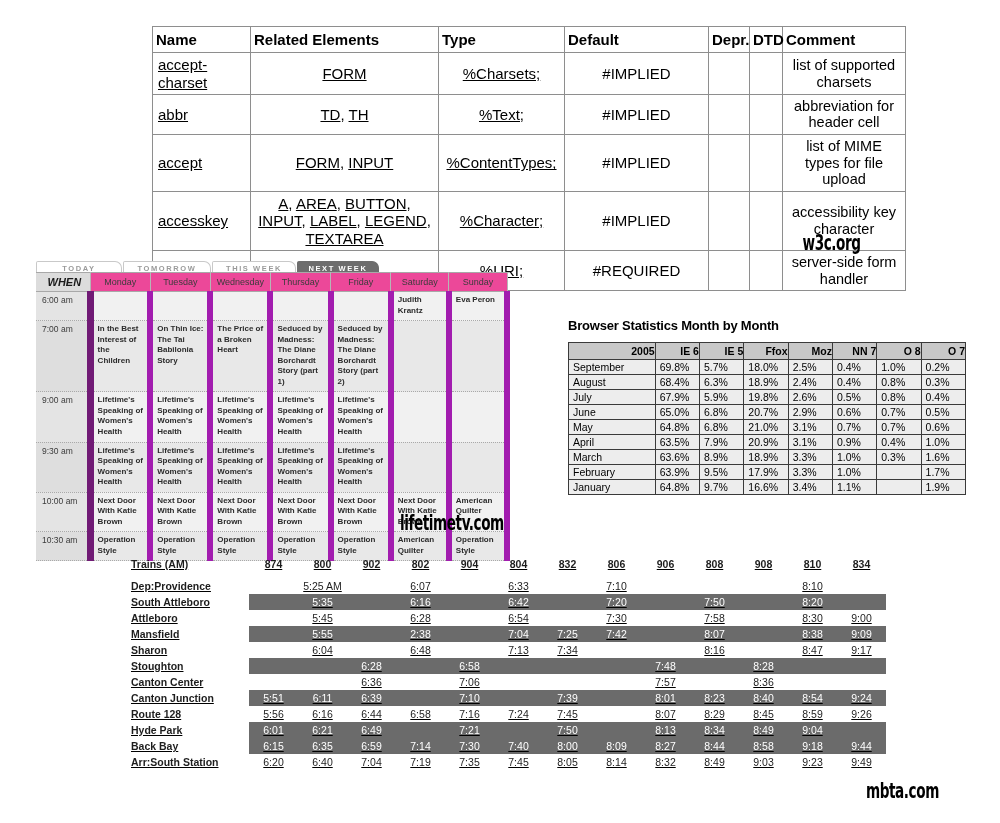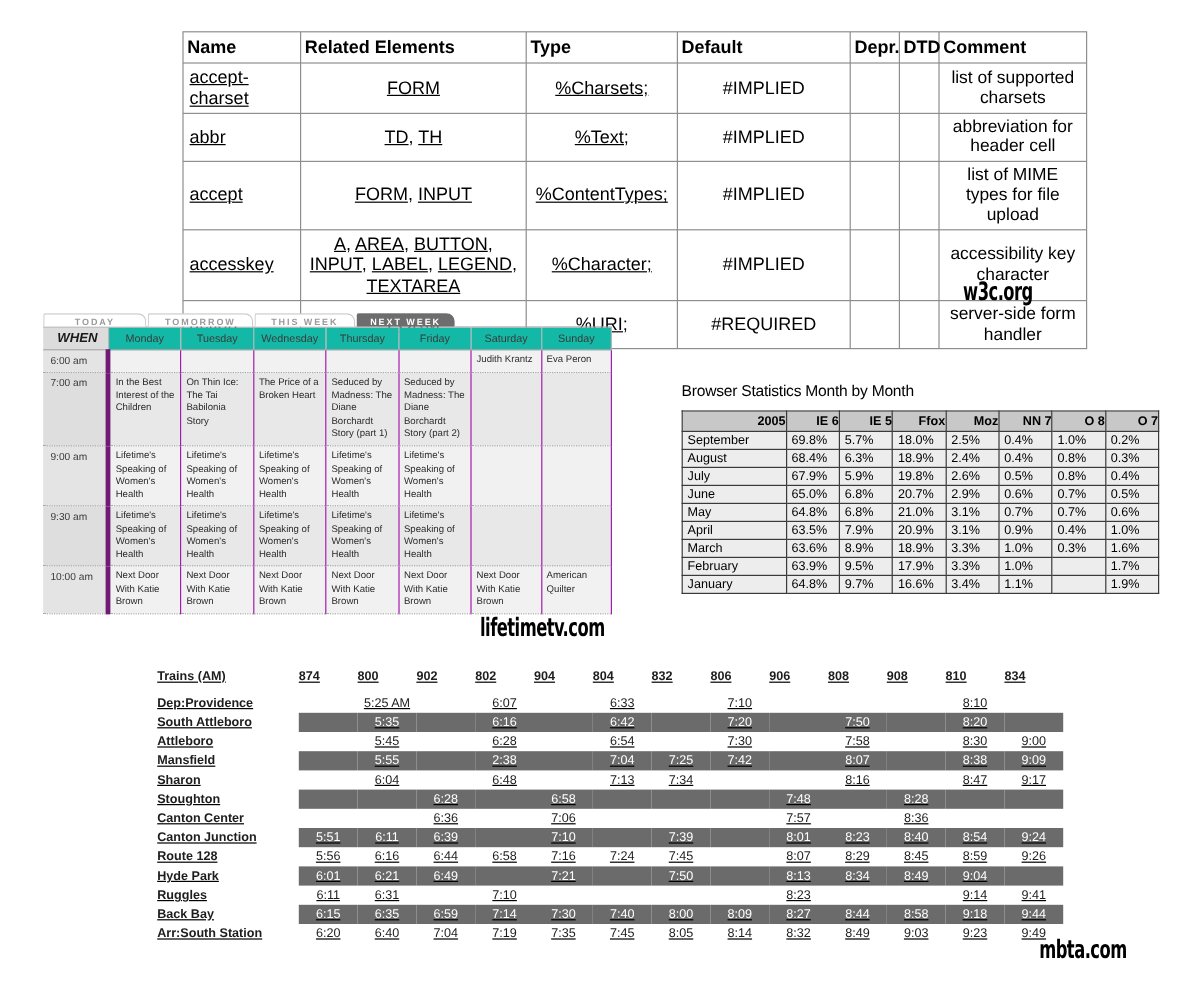--- a/index.html
+++ b/index.html
@@ -108,54 +108,54 @@
     color: #ffffff;
     border-color: #6d6d6d;
   }
   table.ltv {
     border-collapse: collapse;
     width: 474px;
     table-layout: fixed;
     border-top: 1px solid #a8a8a8;
   }
   table.ltv th {
-    background: #14b8a6;
+    background: #ec4899;
     font-size: 9px;
     font-weight: 400;
     color: #3b3b3b;
     text-align: center;
     padding: 3px 2px;
     border-right: 1px solid #b6b6b6;
     border-bottom: 1px solid #a8a8a8;
   }
   table.ltv th.when-head {
     font-style: italic;
     font-weight: 700;
     font-size: 11px;
     color: #1a1a1a;
     text-align: center;
     padding-left: 5px;
     background: #dcdcdc;
   }
   table.ltv td {
     font-size: 8px;
-    font-weight: 400;
+    font-weight: 700;
     color: #2b2b2b;
     vertical-align: top;
     padding: 3px 3px 4px 4px;
-    border-right: 1px solid #a21caf;
+    border-right: 6px solid #a21caf;
     border-bottom: 1px dotted #a9a9a9;
     line-height: 1.32;
   }
   table.ltv td.time {
     font-weight: 400;
     font-size: 8.5px;
     color: #3a3a3a;
     background: #e4e4e4;
-    border-right: 4px solid #701a75;
+    border-right: 7px solid #701a75;
     padding-left: 6px;
     white-space: nowrap;
   }
   table.ltv tr.band-a td { background: #f1f1f1; }
   table.ltv tr.band-a td.time { background: #e4e4e4; }
   table.ltv tr.band-b td { background: #e8e8e8; }
   table.ltv tr.band-b td.time { background: #dedede; }
   .ltv-col-when { width: 54px; }
   .ltv-col-day  { width: 60px; }
   .ltv-col-wk   { width: 58px; }
@@ -164,21 +164,21 @@
 
   
   #w3s-panel {
     position: absolute;
     left: 568px;
     top: 318px;
     width: 398px;
   }
   .w3s-title {
     font-size: 13px;
-    font-weight: 400;
+    font-weight: 700;
     color: #000;
     margin-bottom: 9px;
     letter-spacing: -0.2px;
   }
   table.w3s {
     border-collapse: collapse;
     table-layout: fixed;
     width: 398px;
     border: 1px solid #3a3a3a;
   }
@@ -212,21 +212,21 @@
   table.mbta {
     border-collapse: collapse;
     table-layout: fixed;
     width: 738px;
     text-decoration: underline;
   }
   table.mbta th {
     font-size: 10.5px;
     font-weight: 700;
     color: #1d1d1d;
-    text-align: left;
+    text-align: center;
     padding: 0 0 8px 0;
   }
   table.mbta th.stop-head {
     text-align: left;
     padding-left: 0;
   }
   table.mbta td {
     font-size: 10.5px;
     color: #1d1d1d;
     text-align: center;
@@ -402,20 +402,30 @@
         <tr class="band-a">
           <td class="time">10:00 am</td>
           <td>Next Door With Katie Brown</td>
           <td>Next Door With Katie Brown</td>
           <td>Next Door With Katie Brown</td>
           <td>Next Door With Katie Brown</td>
           <td>Next Door With Katie Brown</td>
           <td>Next Door With Katie Brown</td>
           <td>American Quilter</td>
         </tr>
+        <tr class="band-b">
+          <td class="time">10:30 am</td>
+          <td>Operation Style</td>
+          <td>Operation Style</td>
+          <td>Operation Style</td>
+          <td>Operation Style</td>
+          <td>Operation Style</td>
+          <td>American Quilter</td>
+          <td>Operation Style</td>
+        </tr>
       </tbody>
   </table>
 </div>
 <div class="site-caption" id="cap-ltv">lifetimetv.com</div>
 
 <div id="w3s-panel">
   <div class="w3s-title">Browser Statistics Month by Month</div>
   <table class="w3s">
     <colgroup>
       <col class="w3s-col-month">
@@ -724,36 +734,20 @@
           <td>7:21</td>
           <td></td>
           <td>7:50</td>
           <td></td>
           <td>8:13</td>
           <td>8:34</td>
           <td>8:49</td>
           <td>9:04</td>
           <td></td>
         </tr>
-        <tr>
-          <td class="stop">Ruggles</td>
-          <td>6:11</td>
-          <td>6:31</td>
-          <td></td>
-          <td>7:10</td>
-          <td></td>
-          <td></td>
-          <td></td>
-          <td></td>
-          <td>8:23</td>
-          <td></td>
-          <td></td>
-          <td>9:14</td>
-          <td>9:41</td>
-        </tr>
         <tr class="hi">
           <td class="stop">Back Bay</td>
           <td>6:15</td>
           <td>6:35</td>
           <td>6:59</td>
           <td>7:14</td>
           <td>7:30</td>
           <td>7:40</td>
           <td>8:00</td>
           <td>8:09</td>

